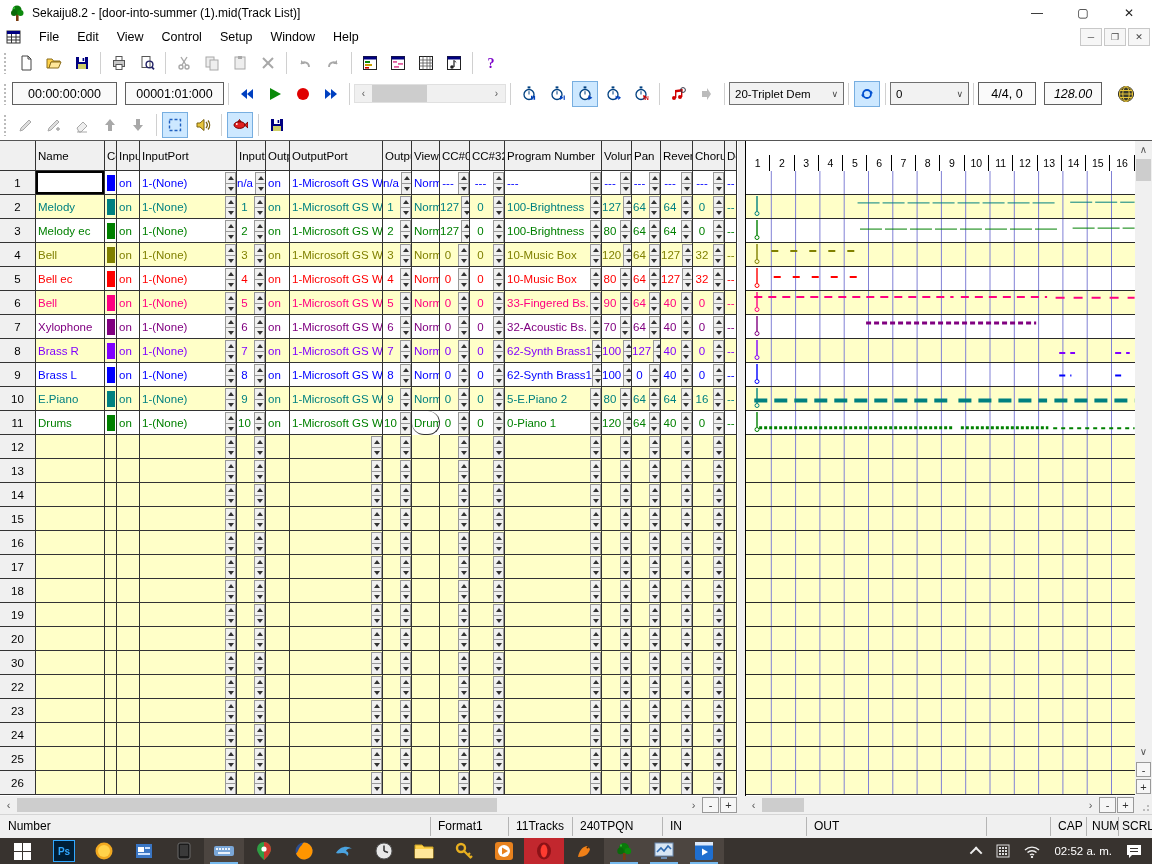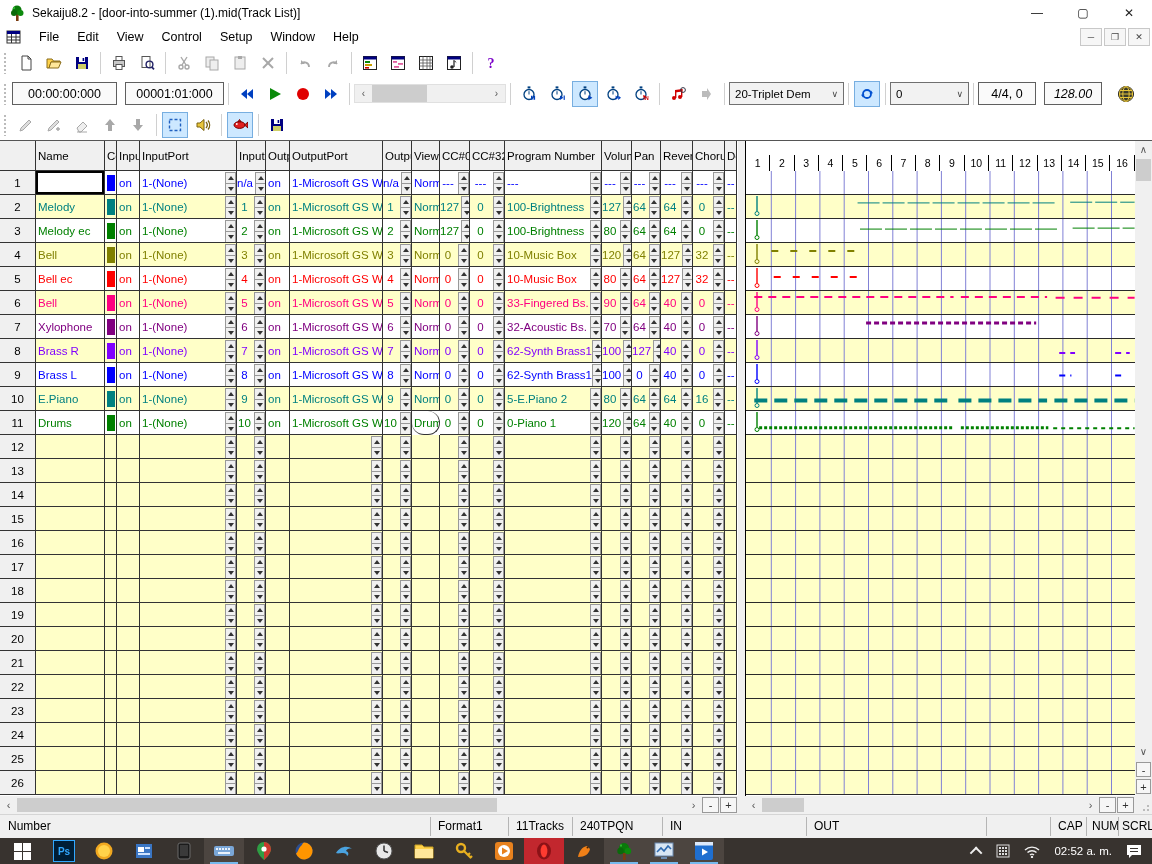--- a/index.html
+++ b/index.html
@@ -2194,21 +2194,21 @@
             </div>
             <div class="tcell" style="width: 32px; background: rgb(255, 255, 200); color: rgb(0, 0, 0);">
               <span class="spin">
                 <b class="up"></b>
                 <b class="dn"></b>
               </span>
             </div>
             <div class="tcell" style="width: 12px; background: rgb(255, 255, 200); color: rgb(0, 0, 0);"></div>
           </div>
           <div class="trow">
-            <div class="tcell num" style="width: 36px; background: rgb(240, 240, 240);">21</div>
+            <div class="tcell num" style="width: 36px; background: rgb(240, 240, 240);">30</div>
             <div class="tcell" style="width: 69px; background: rgb(255, 255, 200); color: rgb(0, 0, 0);"></div>
             <div class="tcell" style="width: 12px; background: rgb(255, 255, 200);"></div>
             <div class="tcell" style="width: 23px; background: rgb(255, 255, 200); color: rgb(0, 0, 0);"></div>
             <div class="tcell" style="width: 97px; background: rgb(255, 255, 200); color: rgb(0, 0, 0);">
               <span class="spin">
                 <b class="up"></b>
                 <b class="dn"></b>
               </span>
             </div>
             <div class="tcell" style="width: 29px; background: rgb(255, 255, 200); color: rgb(0, 0, 0);">

